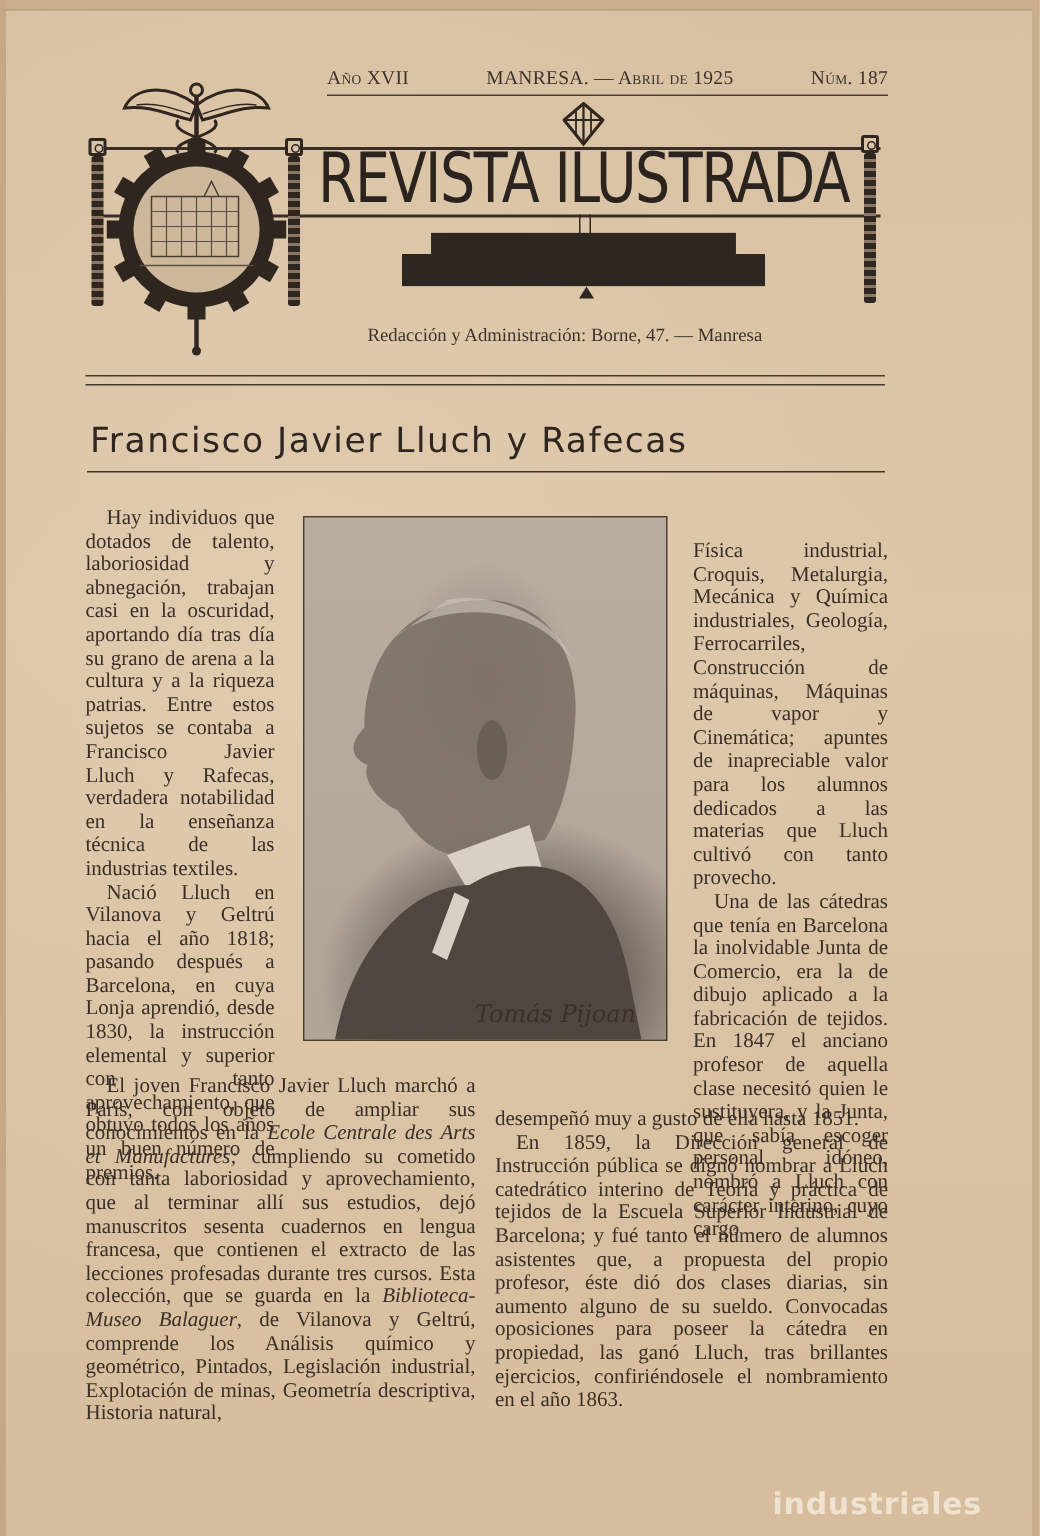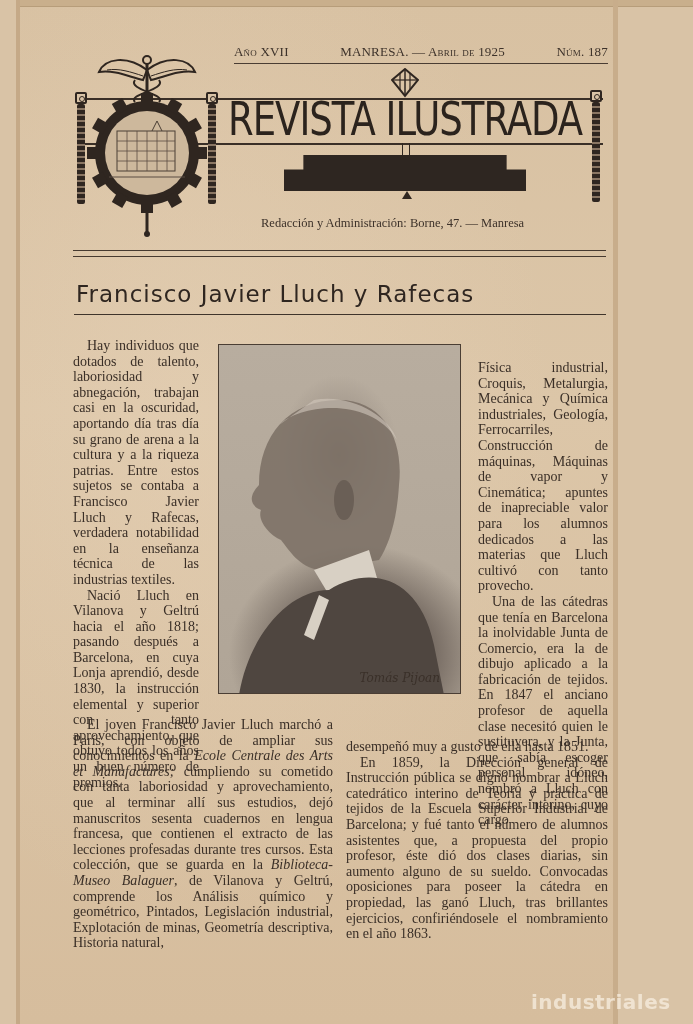--- a/index.html
+++ b/index.html
@@ -4,21 +4,21 @@
 <style>
   html, body { margin: 0; padding: 0; }
   body {
     width: 693px; height: 1024px; overflow: hidden;
     background: #d9c3a6;
     font-family: "Liberation Serif", serif;
     color: #3a2f27;
     position: relative;
   }
   .page {
-    position: absolute; left: 16px; top: 0; width: 602px; height: 1024px;
+    position: absolute; left: 0; top: 0; width: 693px; height: 1024px;
     background:
       radial-gradient(ellipse at 30% 40%, rgba(235,215,190,0.35), rgba(0,0,0,0) 60%),
       linear-gradient(180deg, #d8c1a2 0%, #dcc6a8 40%, #d6bd9d 100%);
   }
   .topedge { position:absolute; left:0; top:0; width:693px; height:6px; background:#c9af8c; border-bottom:1px solid #b79d7a; }
   .leftedge { position:absolute; left:0; top:0; width:4px; height:1024px; background:#c5a987; }
   .rightedge { position:absolute; right:0; top:0; width:5px; height:1024px; background:#c8ad8b; }
 
   
   .infoline {
@@ -85,21 +85,21 @@
     position:absolute; left:202px; top:344px; width:243px; height:350px;
     border:1.5px solid #4a3e34; box-sizing:border-box;
     background:
       radial-gradient(ellipse 60px 80px at 120px 110px, #8f8378 0%, #a59a8e 55%, rgba(0,0,0,0) 100%),
       radial-gradient(ellipse 130px 110px at 140px 310px, #5b5149 0%, #7b7067 60%, rgba(0,0,0,0) 100%),
       linear-gradient(180deg, #b8ad9f 0%, #b0a597 100%);
     overflow:hidden;
   }
   .signature {
     position:absolute; right:20px; bottom:8px; font-family:"DejaVu Serif", serif; font-style:italic;
-    font-size:12px; color:#3a3029;
+    font-size:16px; color:#3a3029;
   }
   .watermark {
     position:absolute; left:515px; top:990px; font-family:"DejaVu Sans", sans-serif; font-weight:bold;
     font-size:20px; color:rgba(245,235,220,0.8); letter-spacing:0.5px;
   }
 </style>
 </head>
 <body>
 
 <div class="page">

